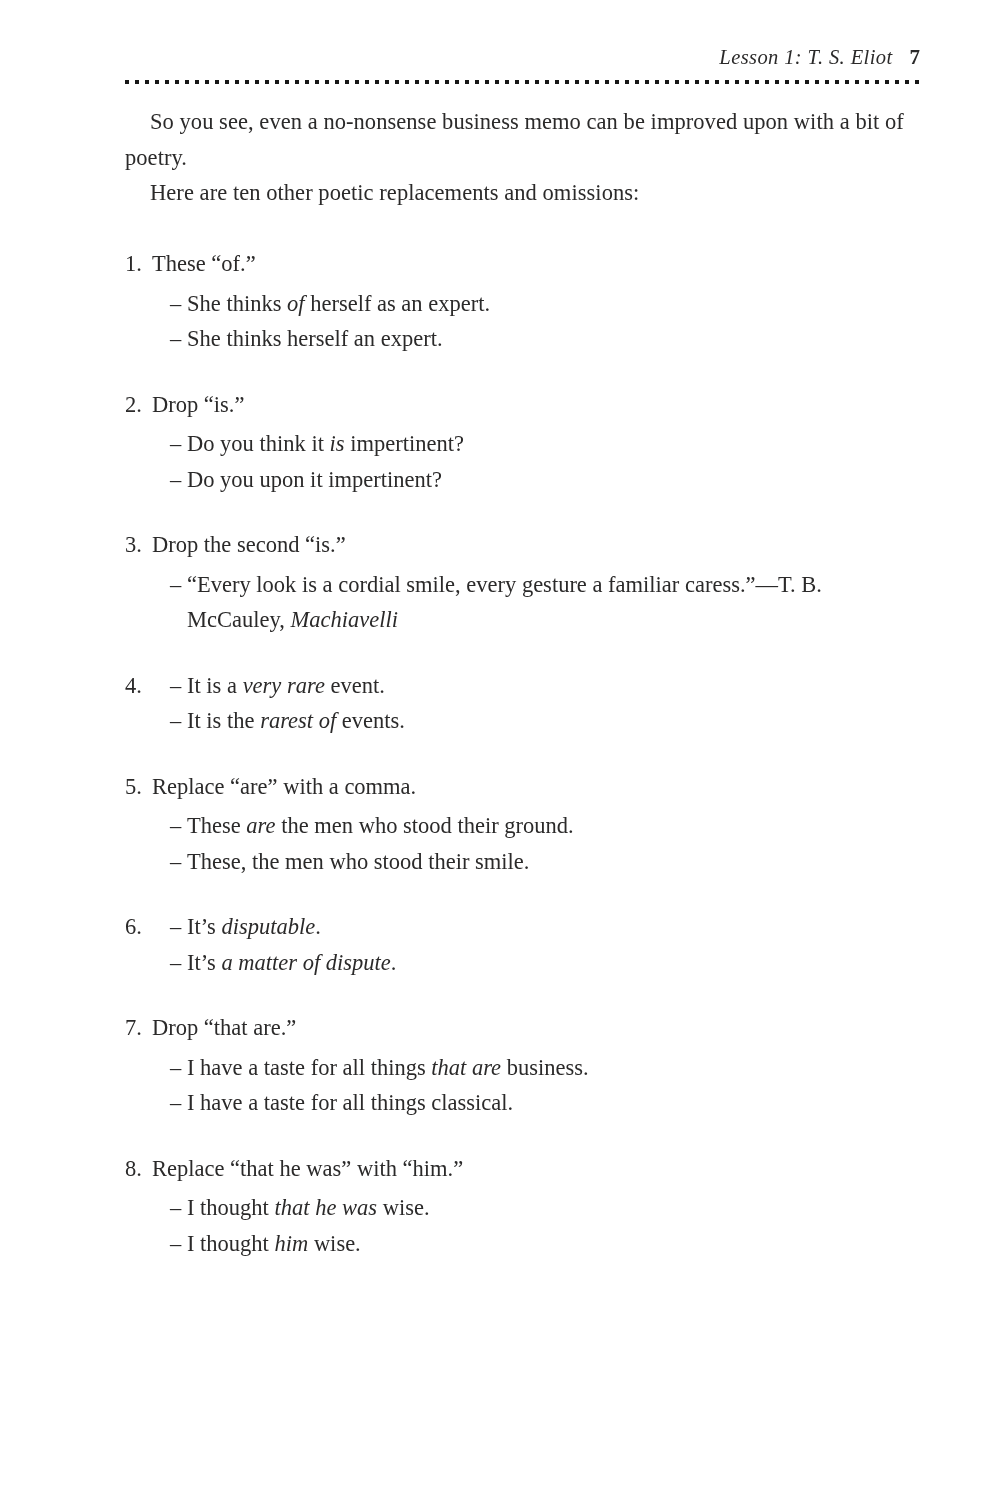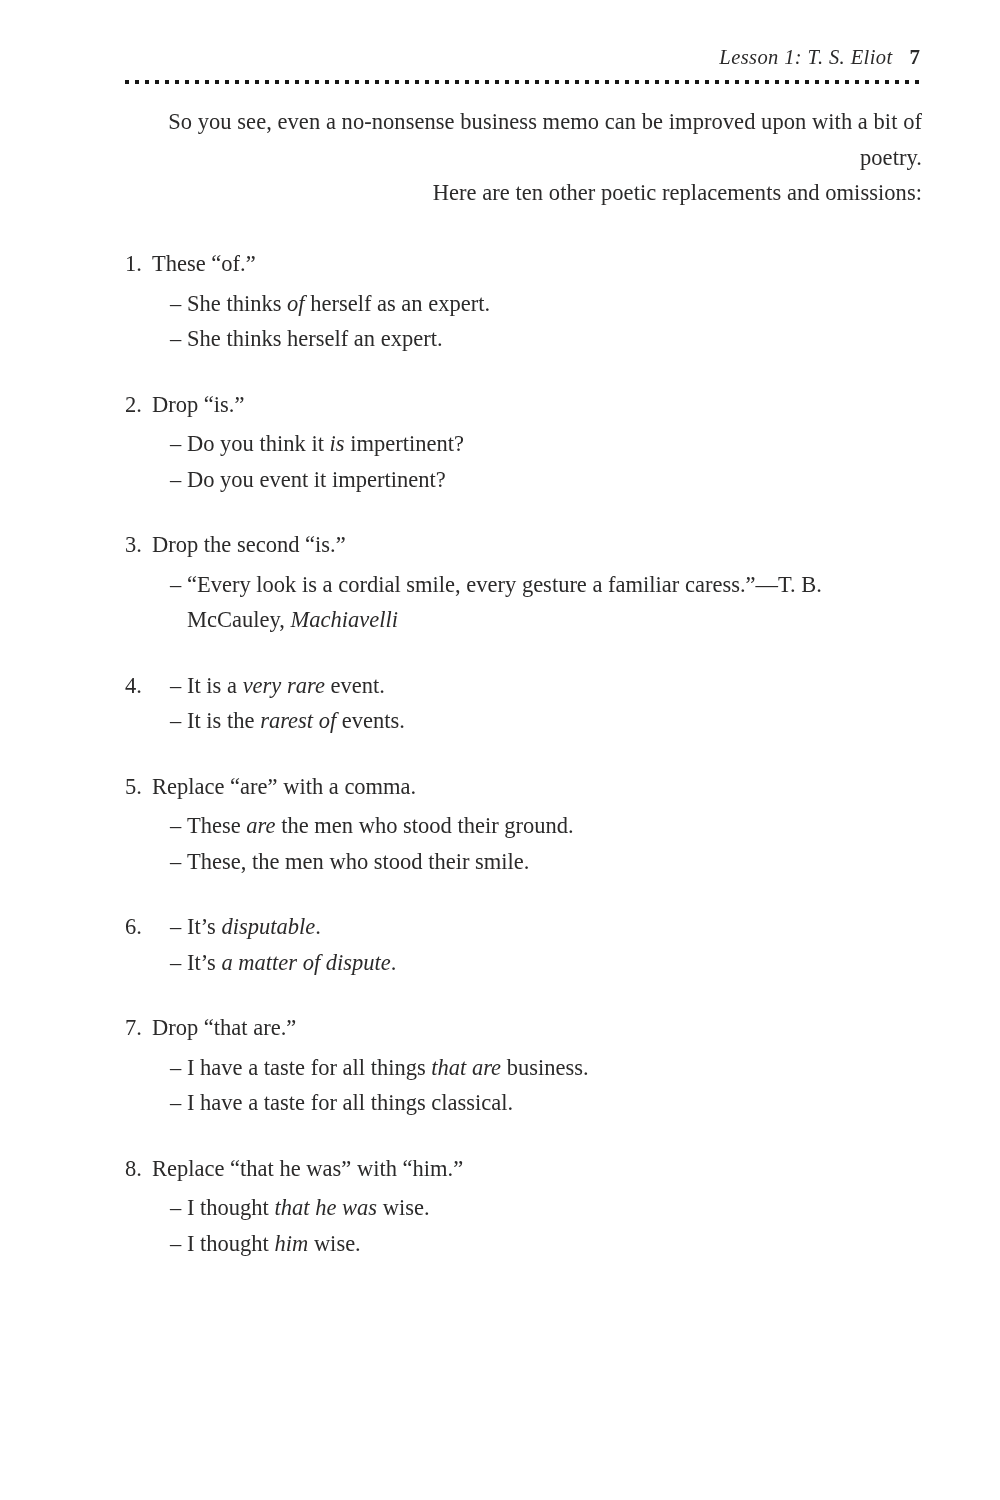--- a/index.html
+++ b/index.html
@@ -69,21 +69,21 @@
     left: 125px;
     top: 104px;
     width: 797px;
   }
 
   p.para {
     margin: 0;
     font-size: 22.5px;
     line-height: 35.5px;
     text-indent: 25px;
-    text-align: right;
+    text-align: left;
     letter-spacing: 0.05px;
   }
 
   
   ol.rules {
     list-style: none;
     margin: 0;
     padding: 0;
     position: absolute;
     left: 125px;
@@ -154,21 +154,21 @@
         <div class="rule-head"><span class="rule-num">1.</span><span>These “of.”</span></div>
         <ul class="subs">
           <li class="sub"><span class="dash">–</span><span>She thinks </span><i class="it">of</i><span> herself as an expert.</span></li>
           <li class="sub"><span class="dash">–</span><span>She thinks herself an expert.</span></li>
         </ul>
       </li>
       <li class="rule">
         <div class="rule-head"><span class="rule-num">2.</span><span>Drop “is.”</span></div>
         <ul class="subs">
           <li class="sub"><span class="dash">–</span><span>Do you think it </span><i class="it">is</i><span> impertinent?</span></li>
-          <li class="sub"><span class="dash">–</span><span>Do you event it impertinent?</span></li>
+          <li class="sub"><span class="dash">–</span><span>Do you upon it impertinent?</span></li>
         </ul>
       </li>
       <li class="rule">
         <div class="rule-head"><span class="rule-num">3.</span><span>Drop the second “is.”</span></div>
         <ul class="subs">
           <li class="sub"><span class="dash">–</span><span>“Every look is a cordial smile, every gesture a familiar caress.”—T. B. McCauley, </span><i class="it">Machiavelli</i></li>
         </ul>
       </li>
       <li class="rule">
         <div class="rule-head"><span class="rule-num">4.</span></div>

